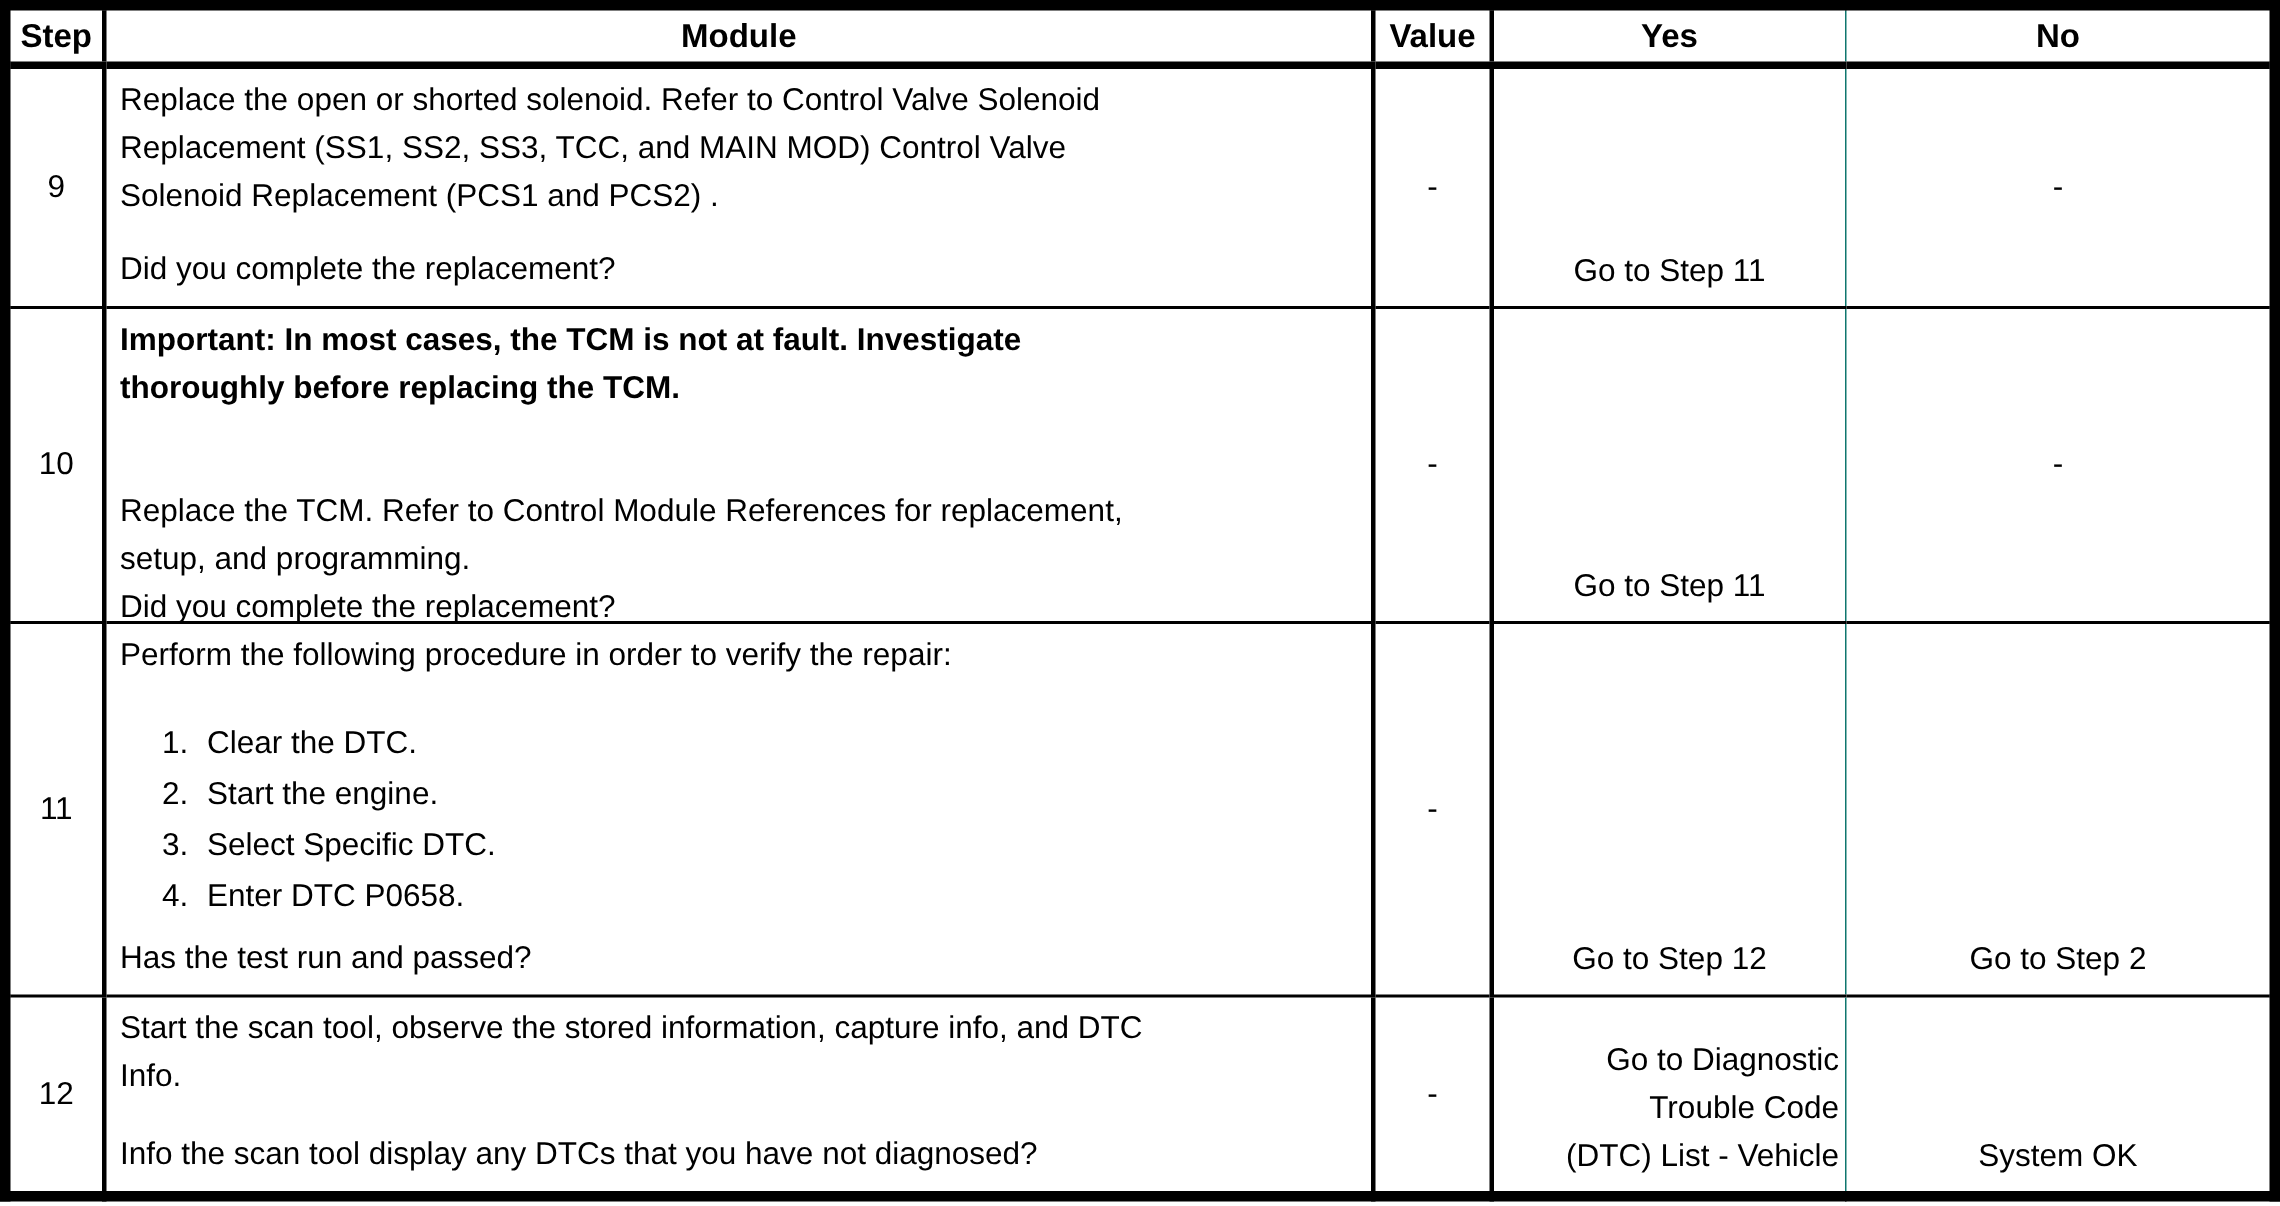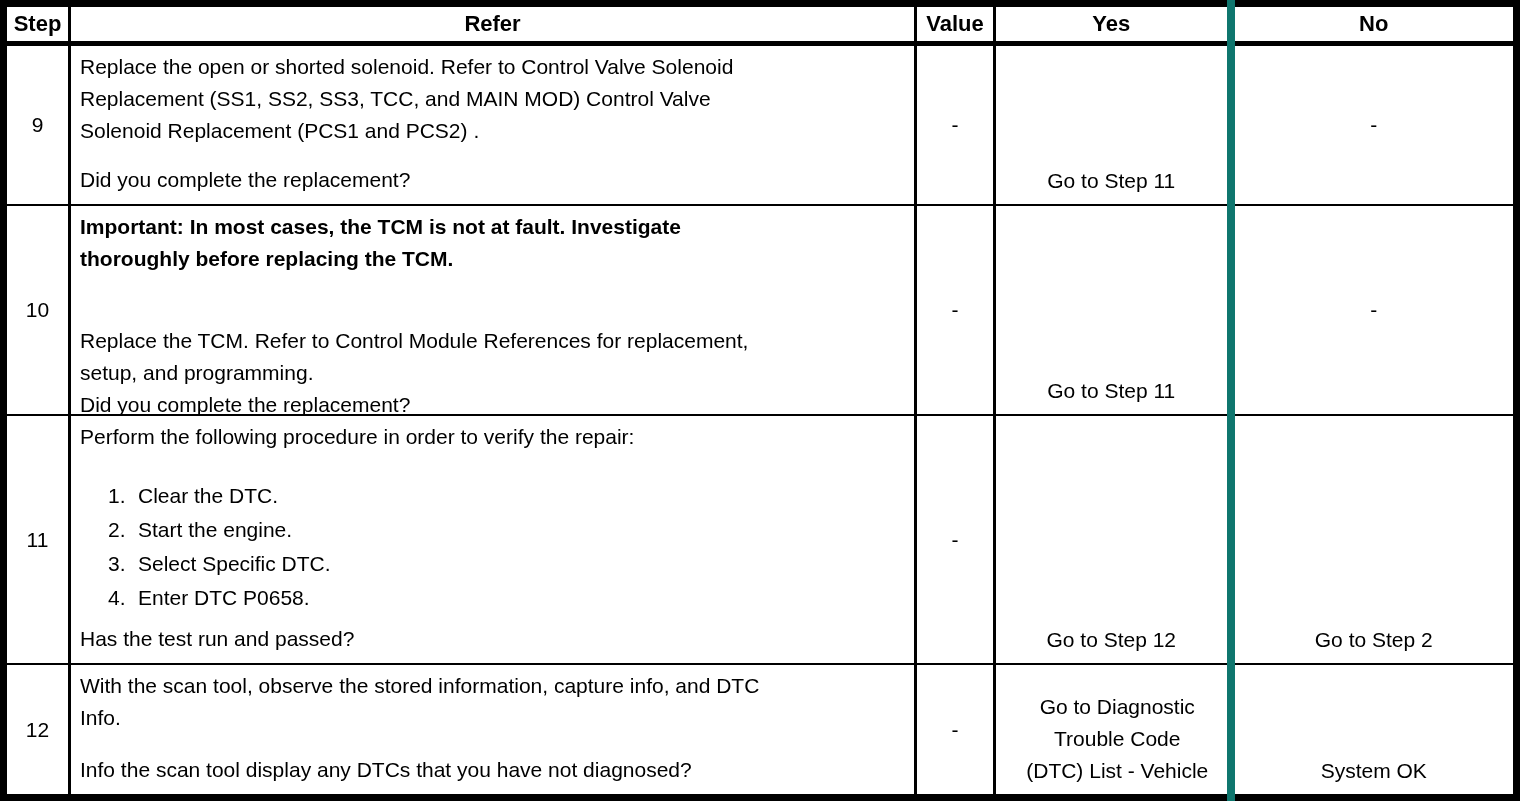--- a/index.html
+++ b/index.html
@@ -32,21 +32,21 @@
   td, th { overflow: hidden; }
   td {
     font-size: 21px;
     line-height: 32px;
     padding: 0;
     border-bottom: 2px solid #000000;
   }
   .b-step  { border-right: 3px solid #000000; }
   .b-act   { border-right: 3px solid #000000; }
   .b-val   { border-right: 3px solid #000000; }
-  .b-yes   { border-right: 8px solid #0f766e; }
+  .b-yes   { border-right: 1px solid #0f766e; }
 
   td.step-cell {
     text-align: center;
     vertical-align: middle;
   }
   td.action-cell { vertical-align: top; }
   .cellwrap {
     box-sizing: border-box;
     display: flex;
     flex-direction: column;
@@ -71,21 +71,21 @@
     text-align: center;
     vertical-align: middle;
   }
   td.nav-bottom {
     text-align: center;
     vertical-align: bottom;
     padding-bottom: 7px;
     white-space: pre-line;
   }
   td.nav-left {
-    text-align: center;
+    text-align: right;
     padding-left: 16px;
     padding-right: 4px;
   }
   td.dash-mid {
     text-align: center;
     vertical-align: middle;
   }
 </style>
 </head>
 <body>
@@ -95,21 +95,21 @@
     <col style="width:66px">
     <col style="width:846px">
     <col style="width:79px">
     <col style="width:236px">
     <col>
   </colgroup>
 
   <tbody>
       <tr class="hdr">
     <th class="b-step">Step</th>
-    <th class="b-act">Refer</th>
+    <th class="b-act">Module</th>
     <th class="b-val">Value</th>
     <th class="b-yes">Yes</th>
     <th>No</th>
   </tr>
 
   <tr style="height:160px">
     <td class="step-cell b-step">9</td>
     <td class="action-cell b-act">
       <div class="cellwrap h-r9">
         <div class="pre">Replace the open or shorted solenoid. Refer to Control Valve Solenoid
@@ -155,21 +155,21 @@
     </td>
     <td class="value-cell b-val">-</td>
     <td class="nav-bottom b-yes">Go to Step 12</td>
     <td class="nav-bottom">Go to Step 2</td>
   </tr>
 
   <tr style="height:131px">
     <td class="step-cell b-step">12</td>
     <td class="action-cell b-act">
       <div class="cellwrap h-r12">
-        <div class="pre">With the scan tool, observe the stored information, capture info, and DTC
+        <div class="pre">Start the scan tool, observe the stored information, capture info, and DTC
 Info.</div>
         <div class="question">Info the scan tool display any DTCs that you have not diagnosed?</div>
       </div>
     </td>
     <td class="value-cell b-val">-</td>
     <td class="nav-bottom nav-left b-yes">Go to Diagnostic
 Trouble Code
 (DTC) List - Vehicle</td>
     <td class="nav-bottom">System OK</td>
   </tr>

